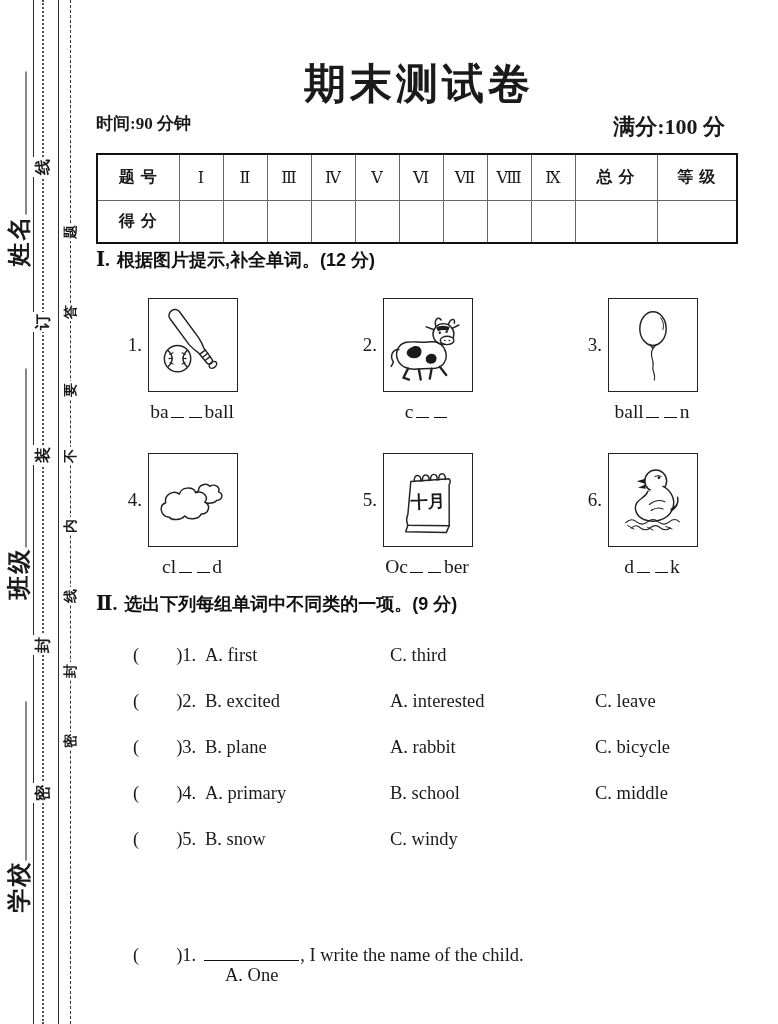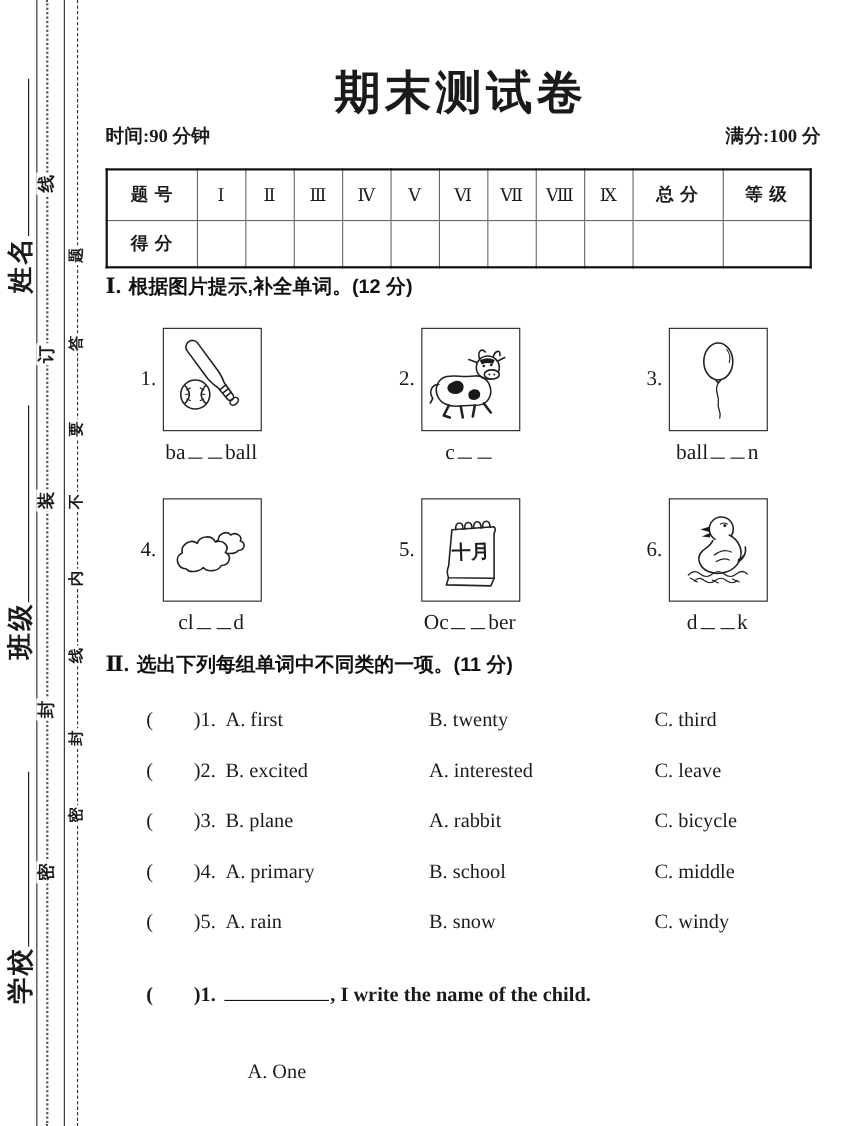--- a/index.html
+++ b/index.html
@@ -27,21 +27,21 @@
   }
   .seal-char.bind{left:33px; width:20px; font-size:16px;}
   .seal-char.ans{left:62px; width:18px; font-size:14px;}
   
   .title{
     position:absolute; left:95px; top:56px; width:648px; text-align:center;
     font-size:42px; font-weight:bold; letter-spacing:4px;
     font-family:"Liberation Serif","DejaVu Serif",serif;
   }
   .meta-time{position:absolute; left:96px; top:112px; font-size:17px; font-weight:bold;}
-  .meta-score{position:absolute; right:32px; top:112px; font-size:17px; font-weight:bold;}
+  .meta-score{position:absolute; right:53px; top:112px; font-size:22px; font-weight:bold;}
   
   table.score{
     position:absolute; left:96px; top:153px; width:641px;
     border-collapse:collapse; table-layout:fixed;
     border:2px solid #111;
   }
   table.score td{
     border:1px solid #666; text-align:center; vertical-align:middle;
     font-size:16px; padding:4px;
   }
@@ -330,27 +330,26 @@
     </div>
     <div class="word">
       <span>d</span>
         <span class="blank"></span>
         <span class="blank"></span>
         <span>k</span>
     </div>
   </div>
 
   <div class="sec-head" style="top:592px;">
-    <span class="sec-num">Ⅱ.</span><span>选出下列每组单词中不同类的一项。(11 分)</span>
+    <span class="sec-num">Ⅱ.</span><span>选出下列每组单词中不同类的一项。(9 分)</span>
   </div>
 
   <div class="s2-row" style="top:645px;">
     <span><span>(</span><span class="br-gap"></span><span>)</span><span>1.</span></span>
     <span>A. first</span>
-    <span>B. twenty</span>
     <span>C. third</span>
   </div>
   <div class="s2-row" style="top:691px;">
     <span><span>(</span><span class="br-gap"></span><span>)</span><span>2.</span></span>
     <span>B. excited</span>
     <span>A. interested</span>
     <span>C. leave</span>
   </div>
   <div class="s2-row" style="top:737px;">
     <span><span>(</span><span class="br-gap"></span><span>)</span><span>3.</span></span>
@@ -359,27 +358,26 @@
     <span>C. bicycle</span>
   </div>
   <div class="s2-row" style="top:783px;">
     <span><span>(</span><span class="br-gap"></span><span>)</span><span>4.</span></span>
     <span>A. primary</span>
     <span>B. school</span>
     <span>C. middle</span>
   </div>
   <div class="s2-row" style="top:829px;">
     <span><span>(</span><span class="br-gap"></span><span>)</span><span>5.</span></span>
-    <span>A. rain</span>
     <span>B. snow</span>
     <span>C. windy</span>
   </div>
 
 
-  <div class="s3-q" style="top:893px;font-weight:bold;">
+  <div class="s3-q" style="top:944px;">
     <span>(</span><span class="br-gap"></span><span>)</span><span>1.</span><span class="ans-blank"></span><span>, I write the name of the child.</span>
   </div>
 
   <div class="s3-opts" style="top:965px;">
     <span>A. One</span>
   </div>
 
 </div>
 
 </body></html>

